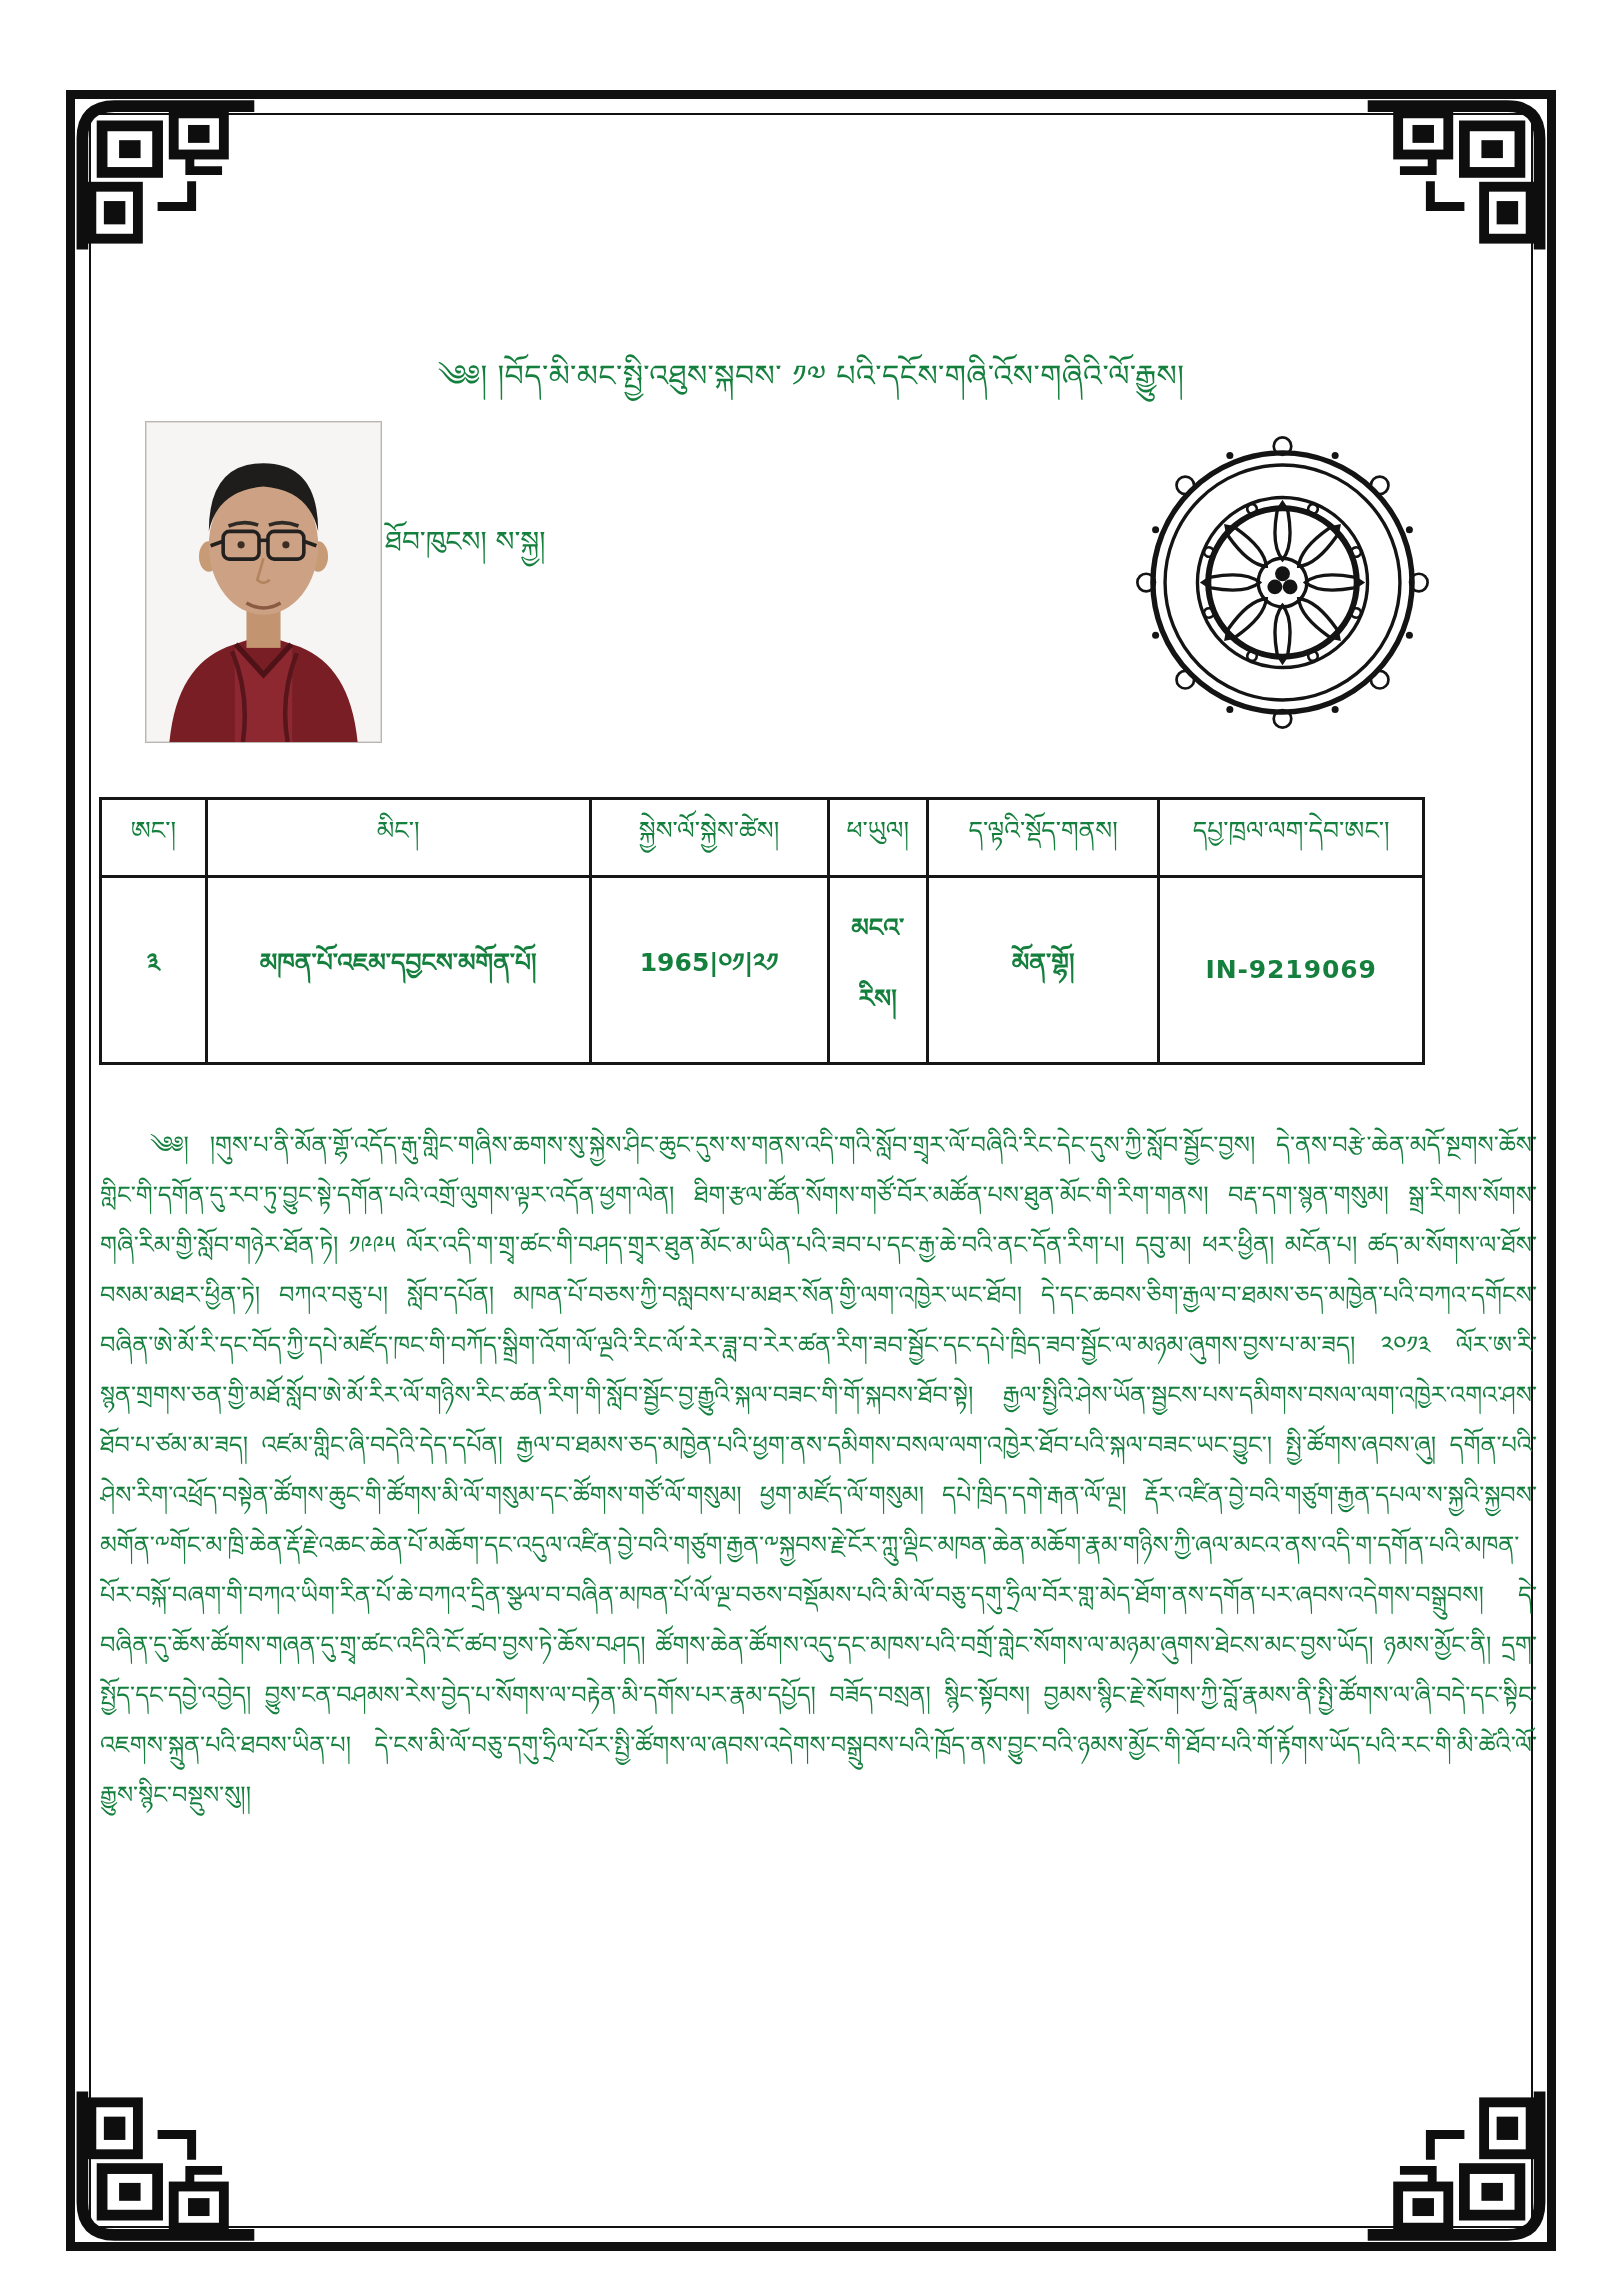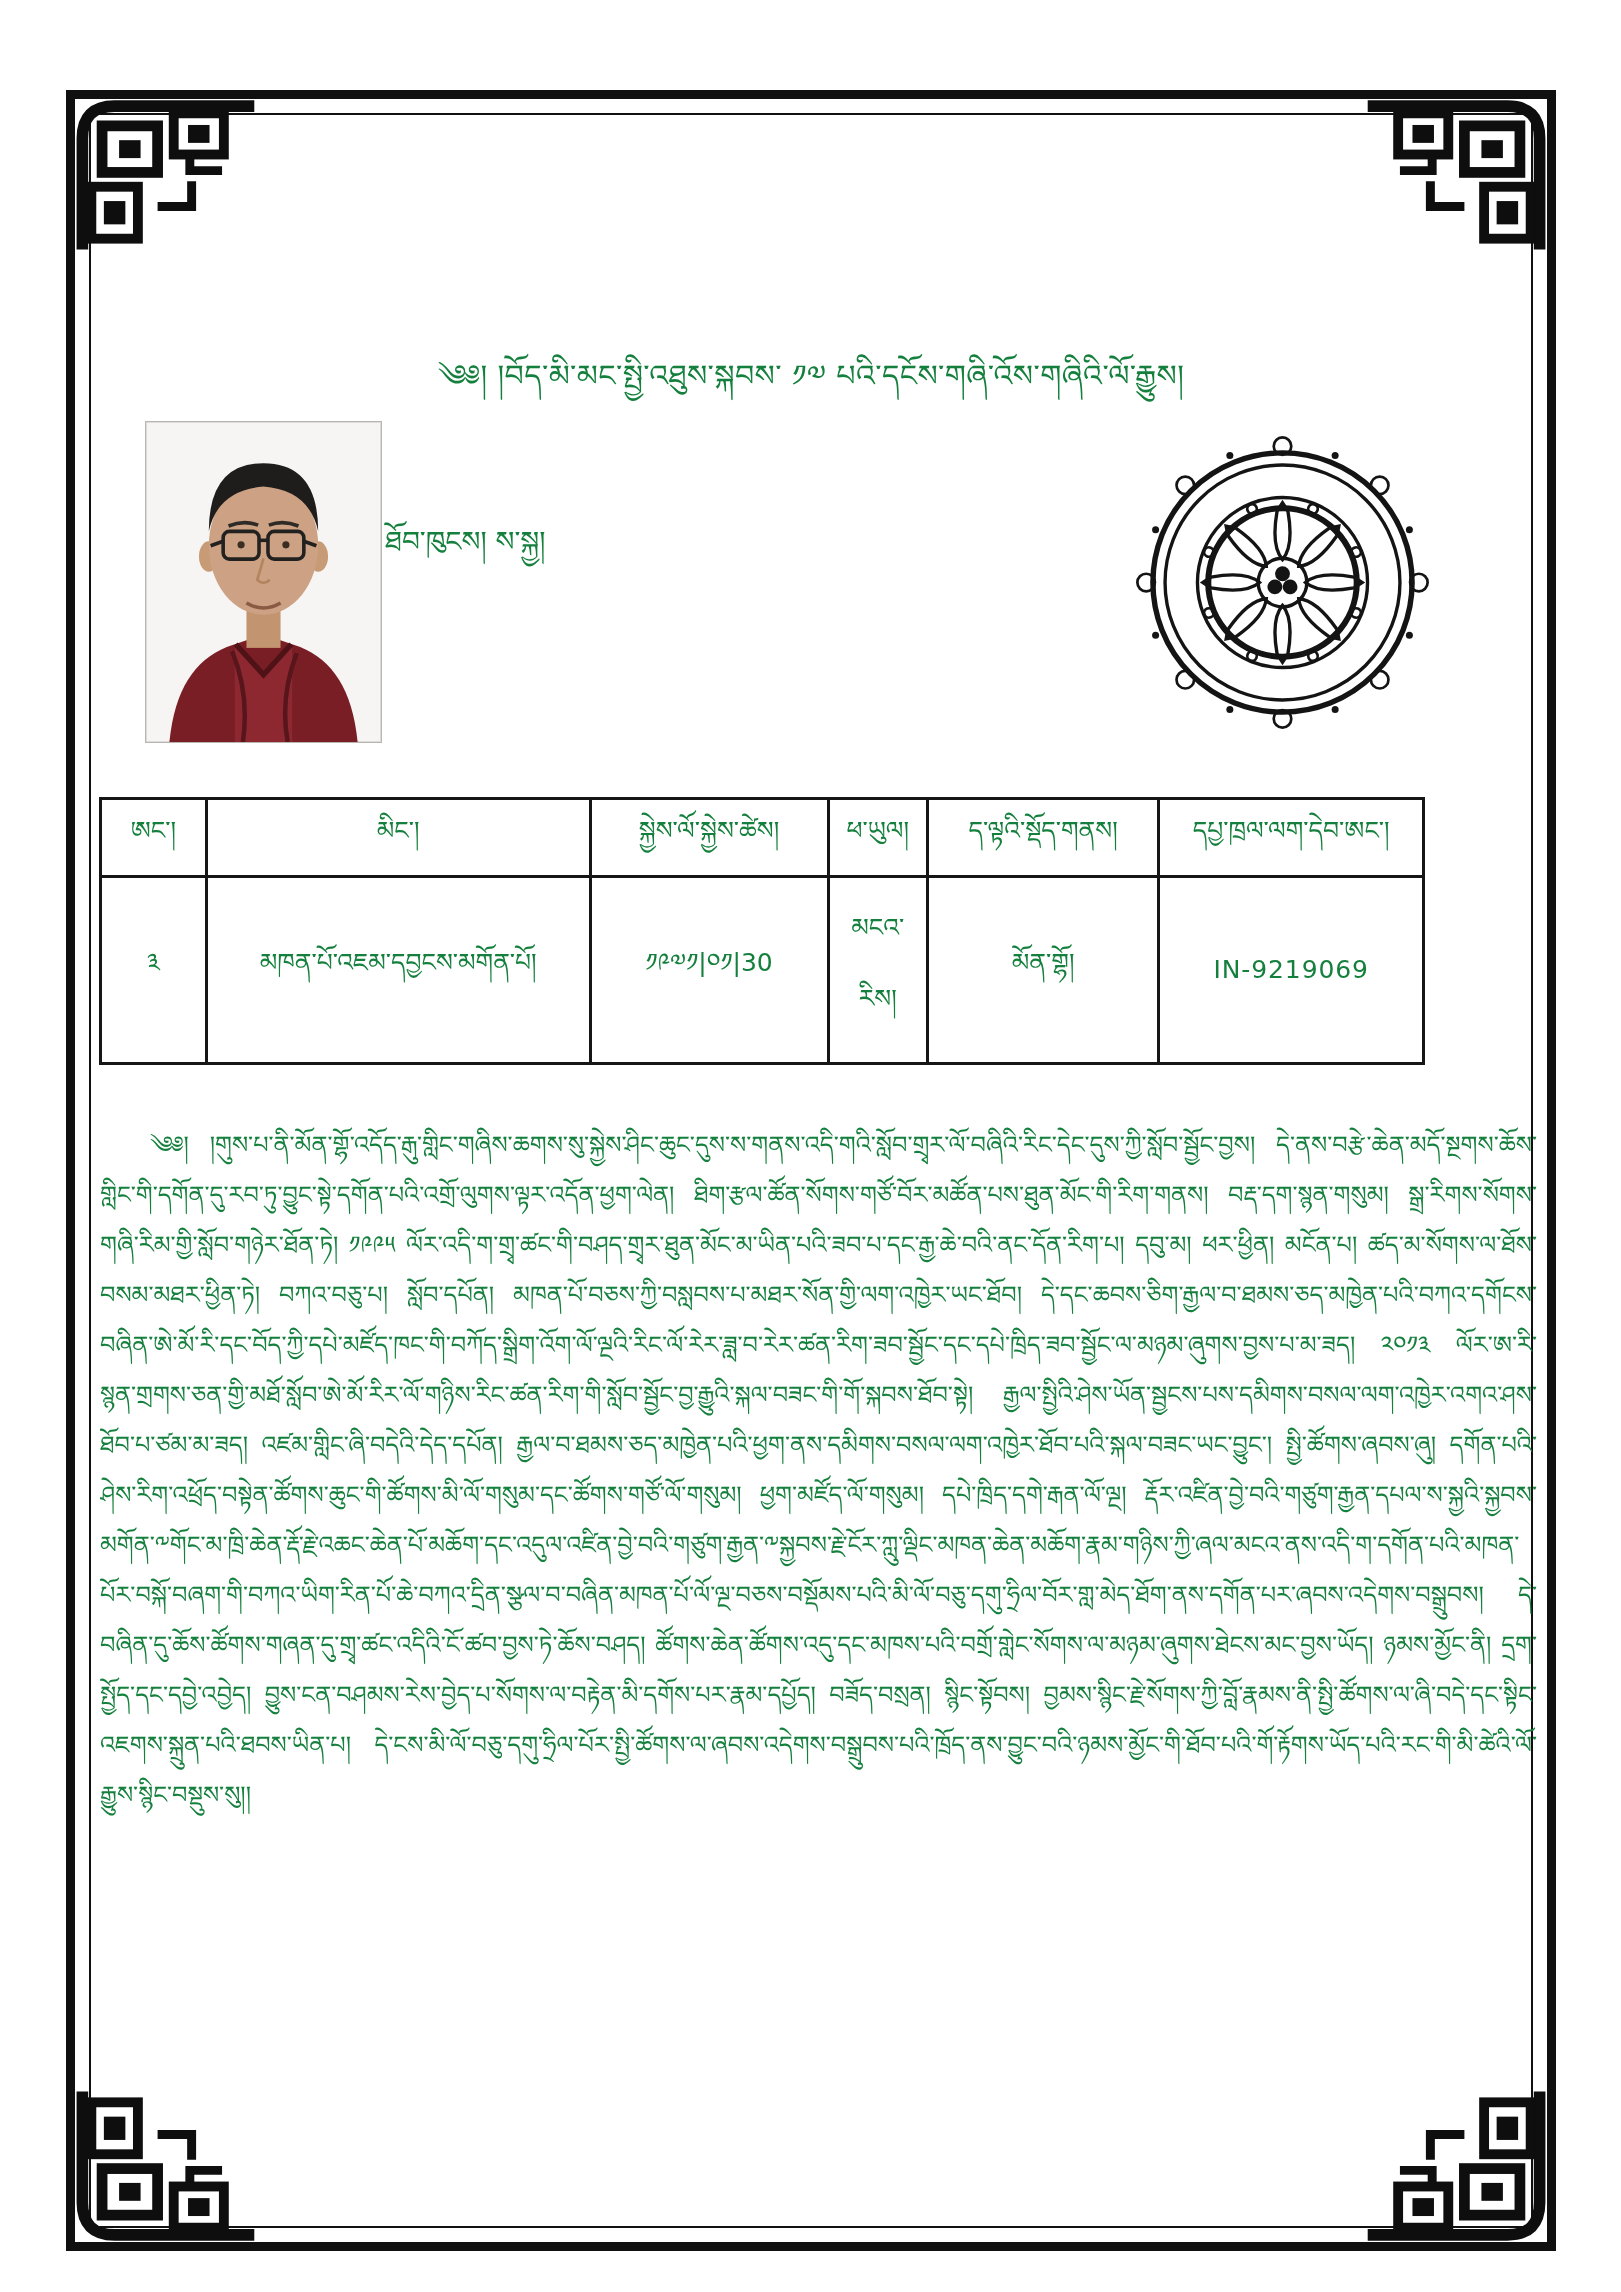--- a/index.html
+++ b/index.html
@@ -33,20 +33,21 @@
     position:absolute;left:99px;top:773px;width:1326px;
     border-collapse:collapse;table-layout:fixed;
   }
   table.candidates,table.candidates th,table.candidates td{border:3.6px solid #161616;}
   table.candidates th{
     height:64px;font-weight:normal;font-size:25px;text-align:center;vertical-align:middle;padding:1.8px 5.4px;
   }
   table.candidates td{
     height:177px;font-size:25px;text-align:center;vertical-align:middle;padding:3.6px 9px;
     overflow-wrap:anywhere;
+    font-weight:bold;
   }
   td.gbno{font-size:27px;letter-spacing:0.9px;}
   .bio{
     position:absolute;left:100px;top:1096px;width:1437px;height:905px;
     font-size:24px;line-height:50px;text-align:justify;text-indent:50px;
     overflow-wrap:anywhere;overflow:hidden;
   }
   .defs{position:absolute;width:0;height:0;overflow:hidden;}
 </style>
 </head>
@@ -218,21 +219,21 @@
         <th>སྐྱེས་ལོ་སྐྱེས་ཚེས།</th>
         <th>ཕ་ཡུལ།</th>
         <th>ད་ལྟའི་སྡོད་གནས།</th>
         <th>དཔྱ་ཁྲལ་ལག་དེབ་ཨང་།</th>
       </tr>
     </thead>
     <tbody>
       <tr>
         <td>༣</td>
         <td>མཁན་པོ་འཇམ་དབྱངས་མགོན་པོ།</td>
-        <td>༡༩༧༡|༠༡|30</td>
+        <td>1965|༠༡|༢༡</td>
         <td>མངའ་རིས།</td>
         <td>མོན་གྷོ།</td>
         <td class="gbno">IN-9219069</td>
       </tr>
     </tbody>
   </table>
 
   <div class="bio">༄༅།  །གུས་པ་ནི་མོན་གྷོ་འདོད་རྒུ་གླིང་གཞིས་ཆགས་སུ་སྐྱེས་ཤིང་ཆུང་དུས་ས་གནས་འདི་གའི་སློབ་གྲྭར་ལོ་བཞིའི་རིང་དེང་དུས་ཀྱི་སློབ་སྦྱོང་བྱས། དེ་ནས་བརྩེ་ཆེན་མདོ་སྔགས་ཆོས་གླིང་གི་དགོན་དུ་རབ་ཏུ་བྱུང་སྟེ་དགོན་པའི་འགྲོ་ལུགས་ལྟར་འདོན་ཕྱག་ལེན། ཐིག་རྩལ་ཚོན་སོགས་གཙོ་བོར་མཚོན་པས་ཐུན་མོང་གི་རིག་གནས། བརྡ་དག་སྙན་གསུམ། སྒྲ་རིགས་སོགས་གཞི་རིམ་གྱི་སློབ་གཉེར་ཐོན་ཏེ། ༡༩༩༥ ལོར་འདི་ག་གྲྭ་ཚང་གི་བཤད་གྲྭར་ཐུན་མོང་མ་ཡིན་པའི་ཟབ་པ་དང་རྒྱ་ཆེ་བའི་ནང་དོན་རིག་པ། དབུ་མ། ཕར་ཕྱིན། མངོན་པ། ཚད་མ་སོགས་ལ་ཐོས་བསམ་མཐར་ཕྱིན་ཏེ། བཀའ་བཅུ་པ། སློབ་དཔོན། མཁན་པོ་བཅས་ཀྱི་བསླབས་པ་མཐར་སོན་གྱི་ལག་འཁྱེར་ཡང་ཐོབ། དེ་དང་ཆབས་ཅིག་རྒྱལ་བ་ཐམས་ཅད་མཁྱེན་པའི་བཀའ་དགོངས་བཞིན་ཨེ་མོ་རི་དང་བོད་ཀྱི་དཔེ་མཛོད་ཁང་གི་བཀོད་སྒྲིག་འོག་ལོ་ལྔའི་རིང་ལོ་རེར་ཟླ་བ་རེར་ཚན་རིག་ཟབ་སྦྱོང་དང་དཔེ་ཁྲིད་ཟབ་སྦྱོང་ལ་མཉམ་ཞུགས་བྱས་པ་མ་ཟད། ༢༠༡༣ ལོར་ཨ་རི་སྙན་གྲགས་ཅན་གྱི་མཐོ་སློབ་ཨེ་མོ་རིར་ལོ་གཉིས་རིང་ཚན་རིག་གི་སློབ་སྦྱོང་བྱ་རྒྱུའི་སྐལ་བཟང་གི་གོ་སྐབས་ཐོབ་སྟེ། རྒྱལ་སྤྱིའི་ཤེས་ཡོན་སྦྱངས་པས་དམིགས་བསལ་ལག་འཁྱེར་འགའ་ཤས་ཐོབ་པ་ཙམ་མ་ཟད། འཛམ་གླིང་ཞི་བདེའི་དེད་དཔོན། རྒྱལ་བ་ཐམས་ཅད་མཁྱེན་པའི་ཕྱག་ནས་དམིགས་བསལ་ལག་འཁྱེར་ཐོབ་པའི་སྐལ་བཟང་ཡང་བྱུང་། སྤྱི་ཚོགས་ཞབས་ཞུ། དགོན་པའི་ཤེས་རིག་འཕྲོད་བསྟེན་ཚོགས་ཆུང་གི་ཚོགས་མི་ལོ་གསུམ་དང་ཚོགས་གཙོ་ལོ་གསུམ། ཕྱག་མཛོད་ལོ་གསུམ། དཔེ་ཁྲིད་དགེ་རྒན་ལོ་ལྔ། རྡོར་འཛིན་བྱེ་བའི་གཙུག་རྒྱན་དཔལ་ས་སྐྱའི་སྐྱབས་མགོན་༸གོང་མ་ཁྲི་ཆེན་རྡོ་རྗེ་འཆང་ཆེན་པོ་མཆོག་དང་འདུལ་འཛིན་བྱེ་བའི་གཙུག་རྒྱན་༸སྐྱབས་རྗེ་ངོར་ཀླུ་ལྡིང་མཁན་ཆེན་མཆོག་རྣམ་གཉིས་ཀྱི་ཞལ་མངའ་ནས་འདི་ག་དགོན་པའི་མཁན་པོར་བསྐོ་བཞག་གི་བཀའ་ཡིག་རིན་པོ་ཆེ་བཀའ་དྲིན་སྩལ་བ་བཞིན་མཁན་པོ་ལོ་ལྔ་བཅས་བསྡོམས་པའི་མི་ལོ་བཅུ་དགུ་ཧྲིལ་བོར་གླ་མེད་ཐོག་ནས་དགོན་པར་ཞབས་འདེགས་བསྒྲུབས། དེ་བཞིན་དུ་ཆོས་ཚོགས་གཞན་དུ་གྲྭ་ཚང་འདིའི་ངོ་ཚབ་བྱས་ཏེ་ཆོས་བཤད། ཚོགས་ཆེན་ཚོགས་འདུ་དང་མཁས་པའི་བགྲོ་གླེང་སོགས་ལ་མཉམ་ཞུགས་ཐེངས་མང་བྱས་ཡོད། ཉམས་མྱོང་ནི། དྲག་སྤྱོད་དང་དབྱེ་འབྱེད། བྱུས་ངན་བཤམས་རེས་བྱེད་པ་སོགས་ལ་བརྟེན་མི་དགོས་པར་རྣམ་དཔྱོད། བཟོད་བསྲན། སྙིང་སྟོབས། བྱམས་སྙིང་རྗེ་སོགས་ཀྱི་བློ་རྣམས་ནི་སྤྱི་ཚོགས་ལ་ཞི་བདེ་དང་སྟིང་འཇགས་སྐྲུན་པའི་ཐབས་ཡིན་པ། དེ་ངས་མི་ལོ་བཅུ་དགུ་ཧྲིལ་པོར་སྤྱི་ཚོགས་ལ་ཞབས་འདེགས་བསྒྲུབས་པའི་ཁྲོད་ནས་བྱུང་བའི་ཉམས་མྱོང་གི་ཐོབ་པའི་གོ་རྟོགས་ཡོད་པའི་རང་གི་མི་ཚེའི་ལོ་རྒྱུས་སྙིང་བསྡུས་སུ།།</div>
 
 </div>

